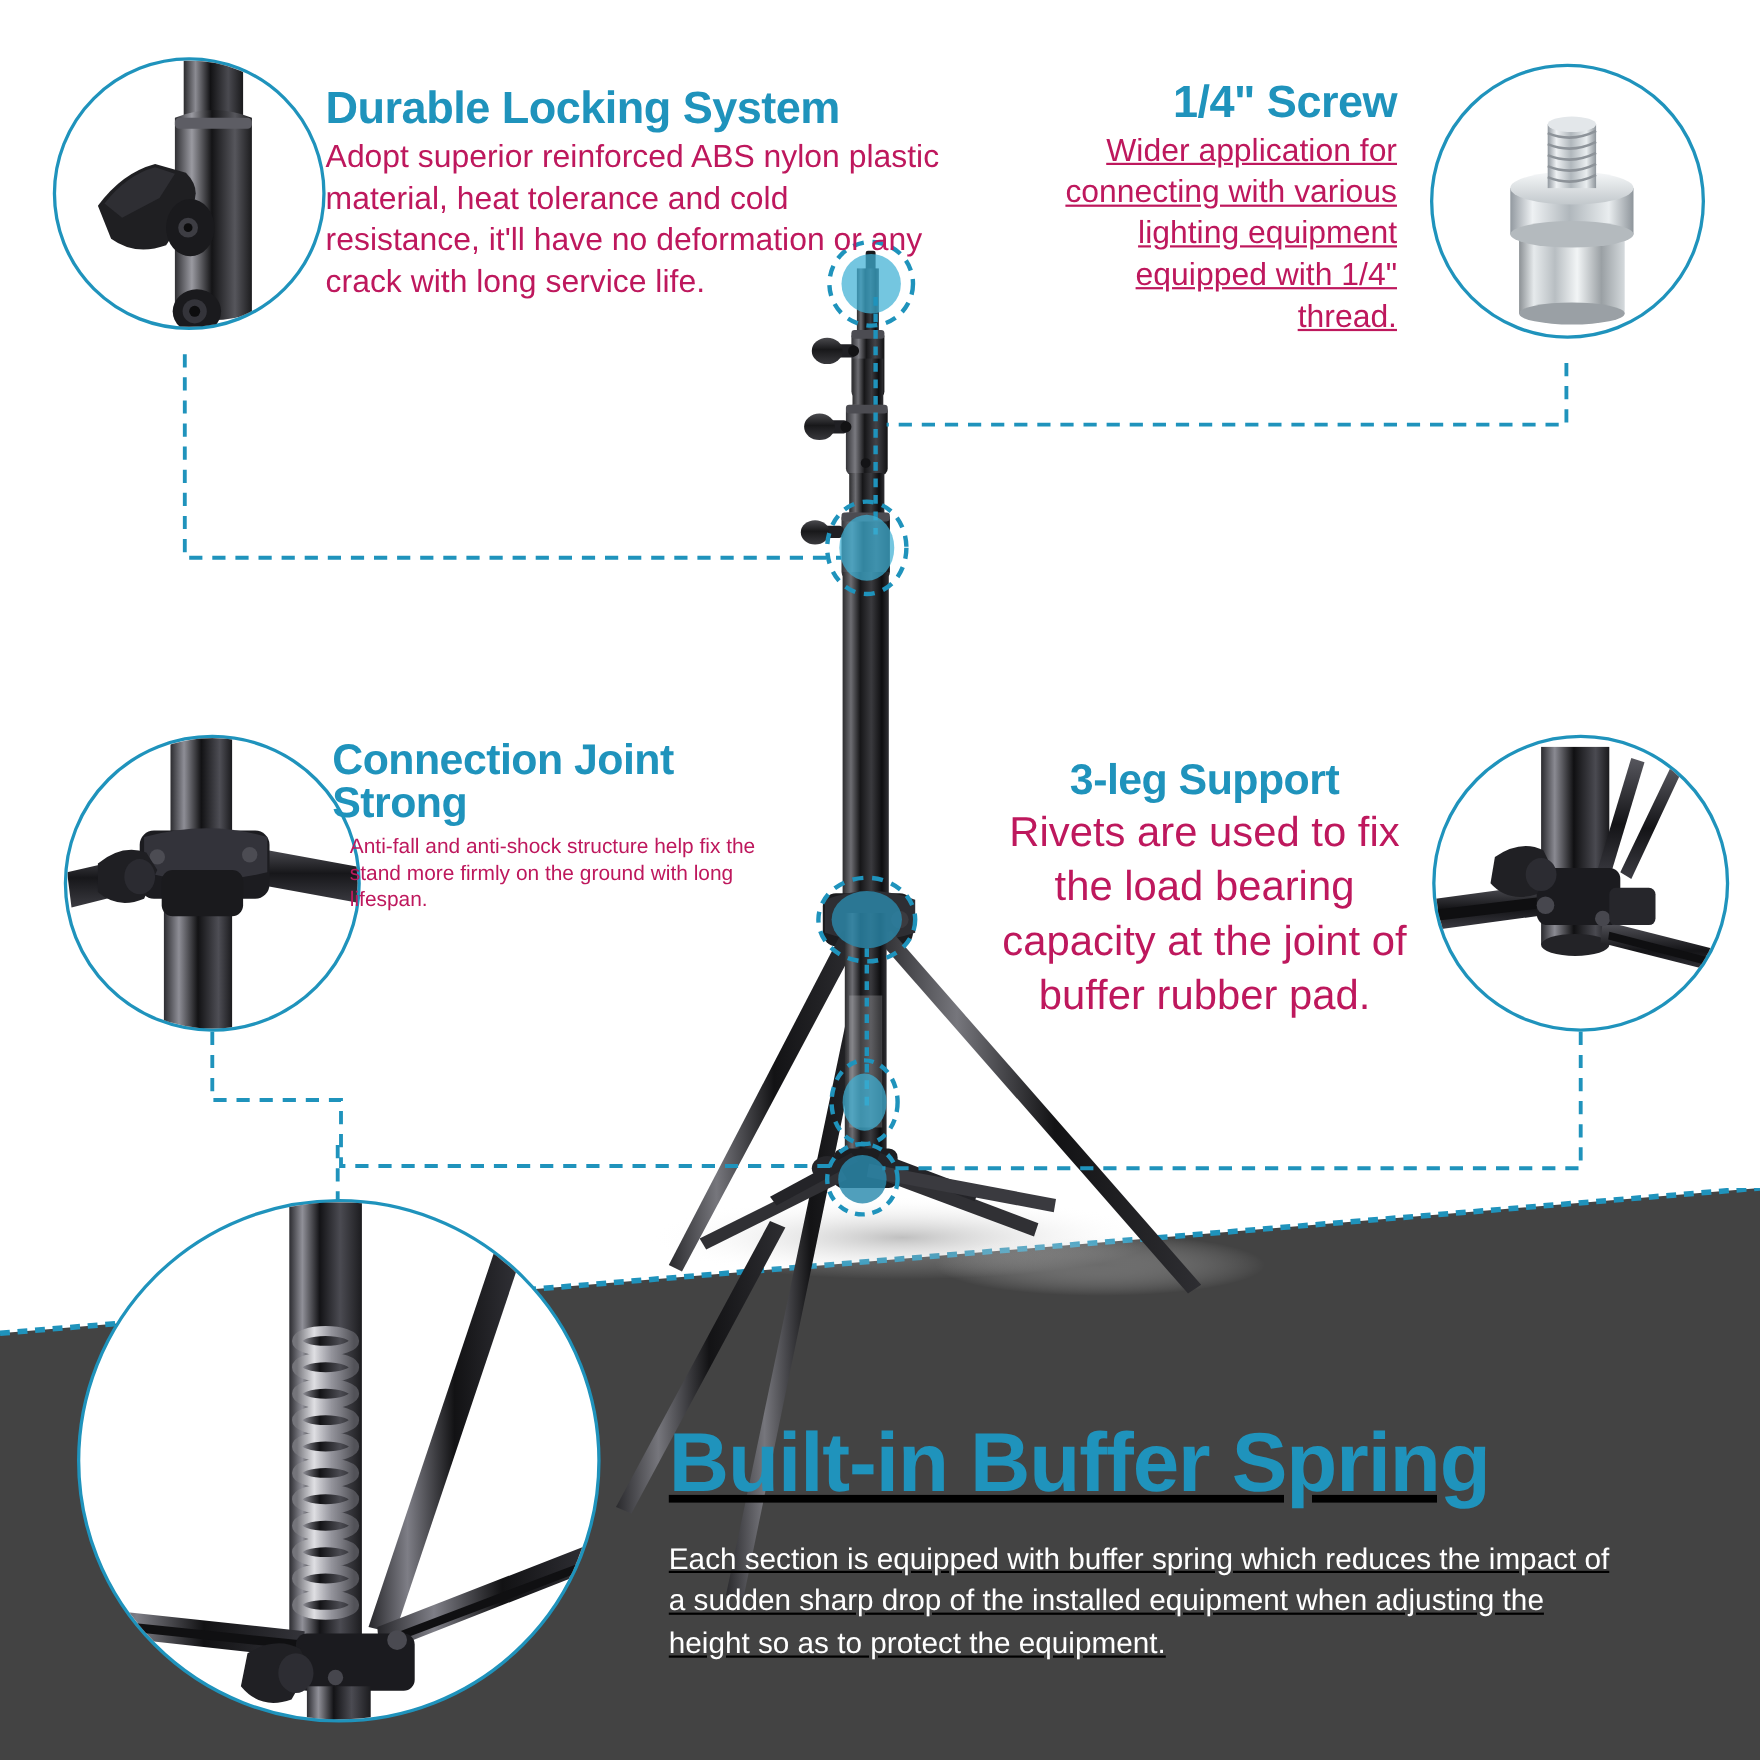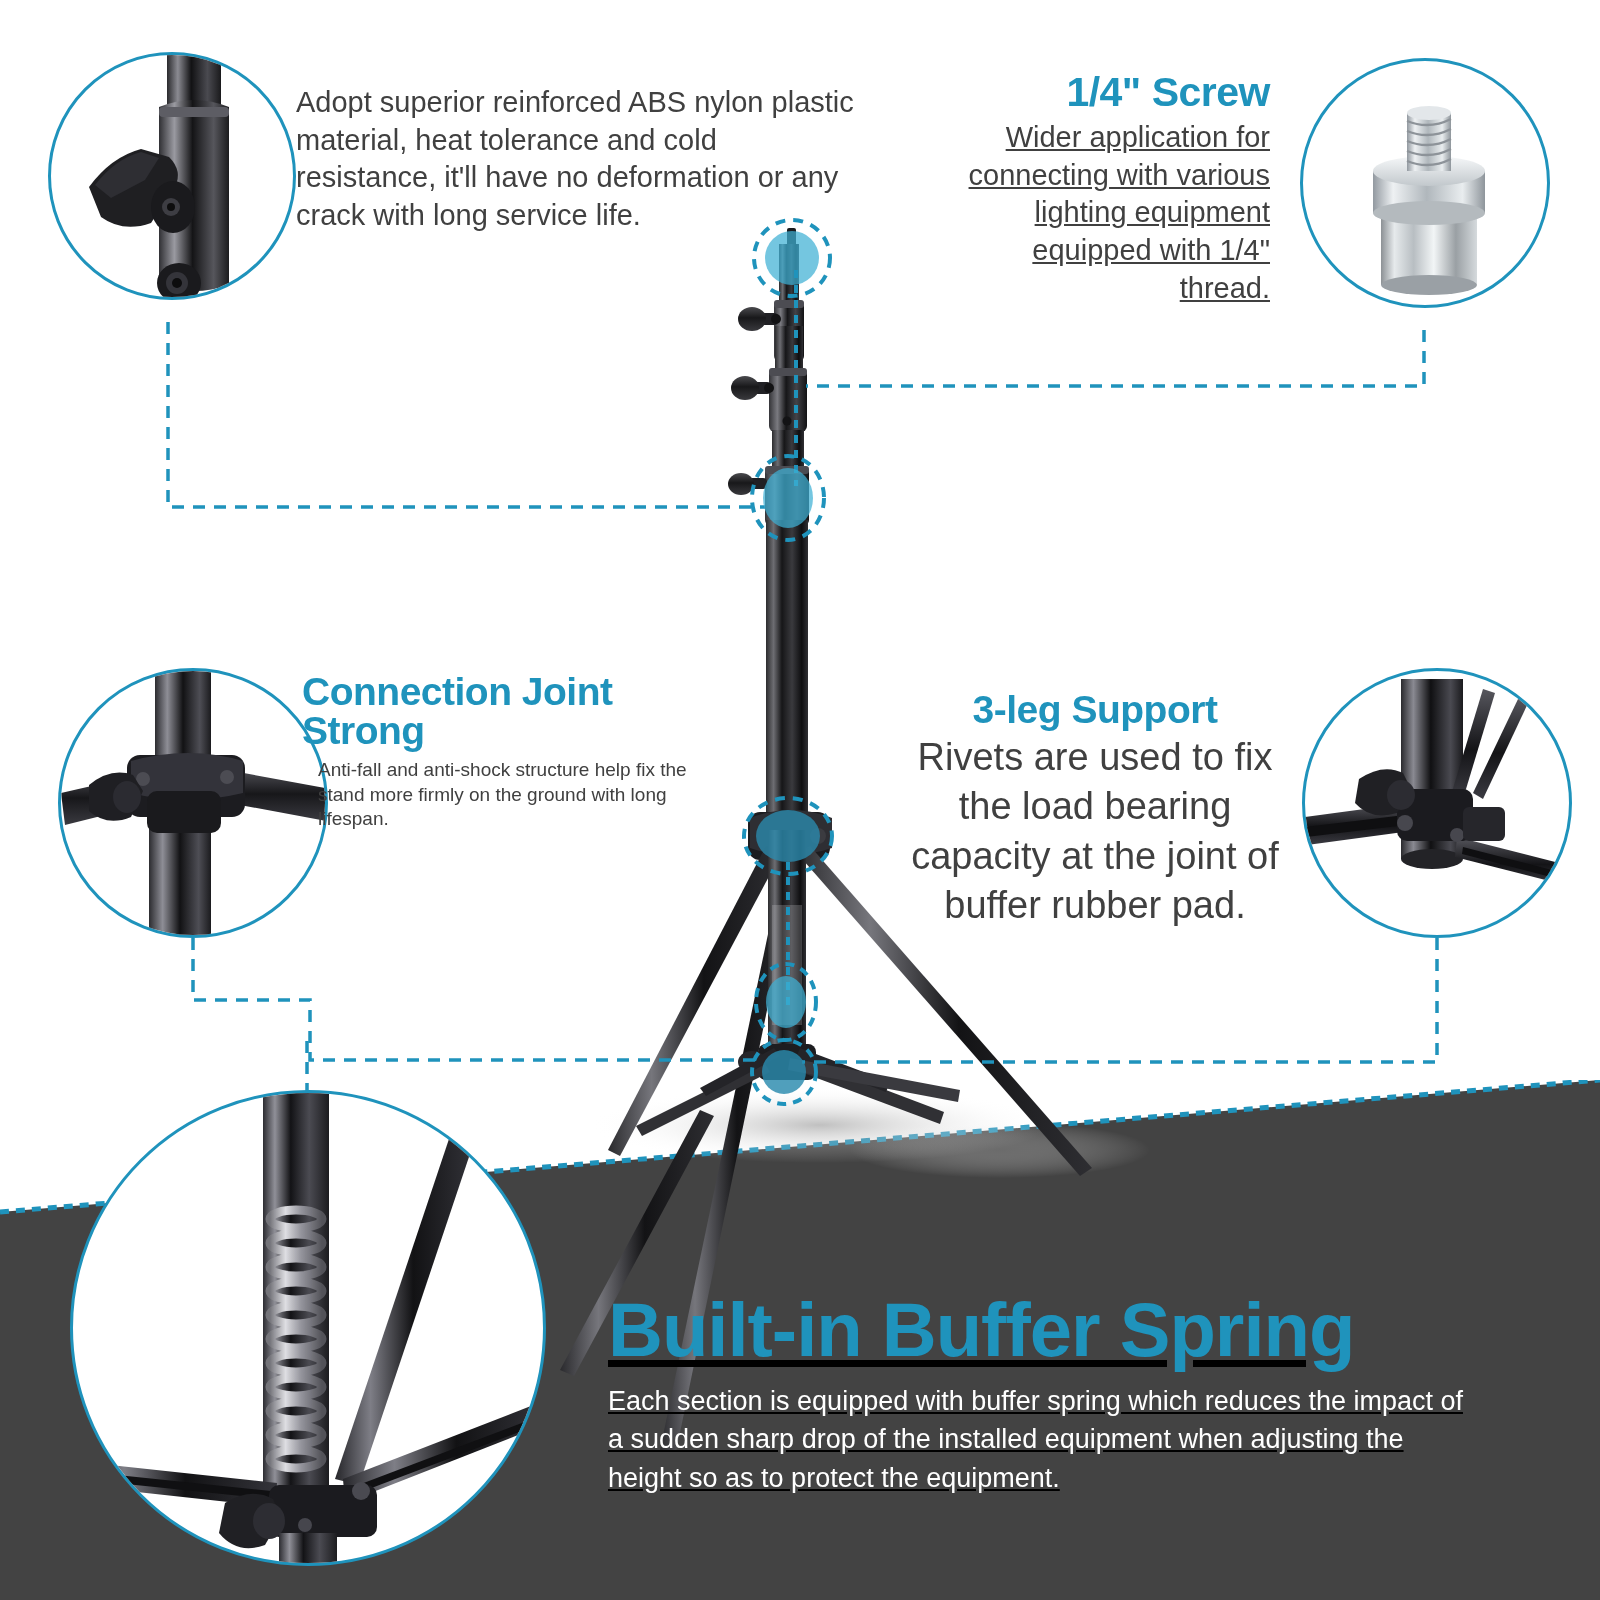--- a/index.html
+++ b/index.html
@@ -24,21 +24,21 @@
   }
 
   
   .h-title {
     color: #1f93bc;
     font-weight: bold;
     line-height: 1.0;
     letter-spacing: -0.5px;
   }
   .body-txt {
-    color: #404040;
+    color: #be185d;
     line-height: 1.30;
     font-weight: 300;
   }
 
   .blk { position: absolute; z-index: 20; }
 
   #blk-locking { left: 296px; top: 78px; width: 560px; }
   #blk-locking .h-title { font-size: 41px; }
   #blk-locking .body-txt { font-size: 29px; margin-top: 6px; }
 
@@ -49,21 +49,21 @@
   #blk-joint { left: 302px; top: 672px; width: 420px; }
   #blk-joint .h-title { font-size: 39px; }
   #blk-joint .body-txt { font-size: 19px; margin-top: 8px; margin-left: 16px; }
 
   #blk-legs { left: 900px; top: 690px; width: 390px; text-align: center; }
   #blk-legs .h-title { font-size: 39px; }
   #blk-legs .body-txt { font-size: 38px; margin-top: 4px; }
 
   #blk-spring { left: 608px; top: 1292px; width: 870px; z-index: 30; text-decoration: underline; }
   #blk-spring .h-title { font-size: 76px; letter-spacing: -1px; }
-  #blk-spring .body-txt { color: #ffffff; font-size: 27px; margin-top: 14px; line-height: 1.42; }
+  #blk-spring .body-txt { color: #ffffff; font-size: 27px; margin-top: 30px; line-height: 1.42; }
 
   
   .circle {
     position: absolute; border-radius: 50%;
     border: 3px solid #1f93bc;
     background: #ffffff;
     overflow: hidden;
     z-index: 10;
   }
   .circle.big { border-width: 3px; }
@@ -431,20 +431,21 @@
       <circle cx="232" cy="432" r="7" fill="#46464d"></circle>
 
       <path d="M152 410 q26 -16 48 -4 l8 18 -16 28 q-28 10 -46 -12 z" fill="#202024"></path>
       <ellipse cx="196" cy="428" rx="16" ry="18" fill="#2d2d33"></ellipse>
 
       <rect x="206" y="440" width="58" height="40" fill="url(#s1)"></rect>
     </svg>
   </div>
 
   <div class="blk" id="blk-locking">
+    <div class="h-title">Durable Locking System</div>
     <div class="body-txt">Adopt superior reinforced ABS nylon plastic material, heat tolerance and cold resistance, it'll have no deformation or any crack with long service life.</div>
   </div>
 
   <div class="blk" id="blk-screw">
     <div class="h-title">1/4" Screw</div>
     <div class="body-txt">Wider application for connecting with various lighting equipment equipped with 1/4" thread.</div>
   </div>
 
   <div class="blk" id="blk-joint">
     <div class="h-title">Connection Joint</div>

